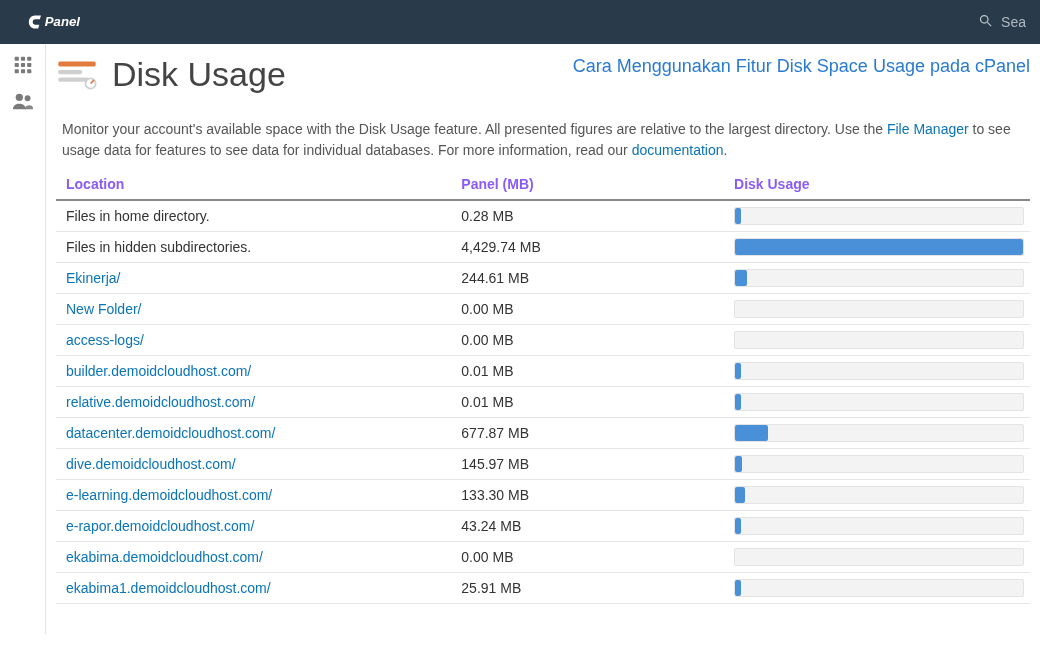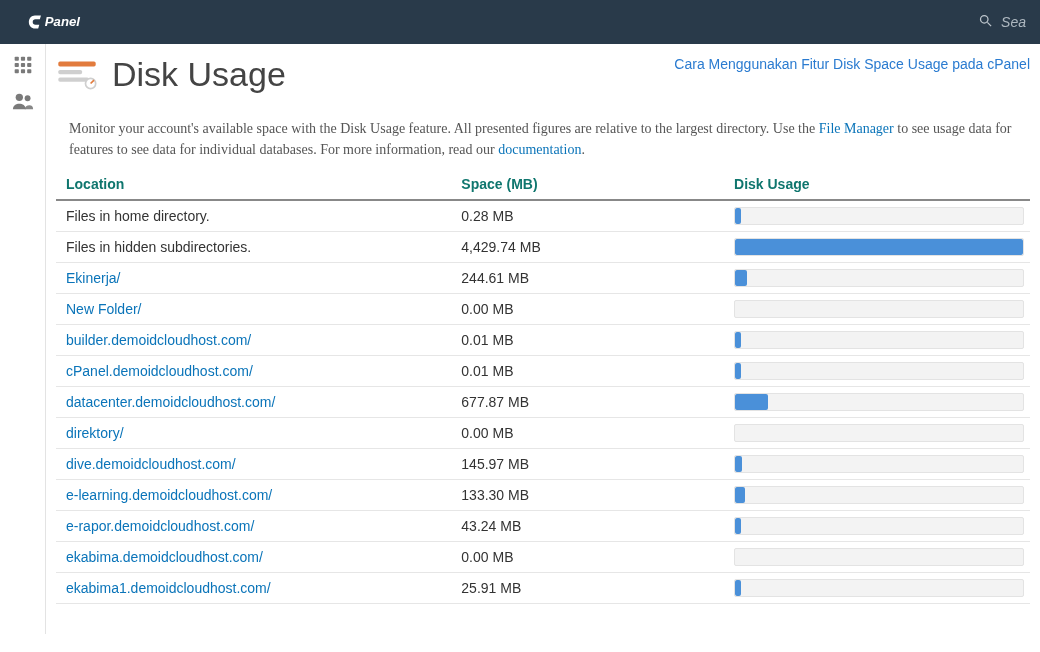--- a/index.html
+++ b/index.html
@@ -16,21 +16,21 @@
     background: #293a4a;
     height: 44px;
     display: flex; align-items: center;
     padding: 0 14px;
     color: #fff;
   }
   .brand { display: flex; align-items: center; }
   .brand svg { height: 22px; }
   .topbar-right { margin-left: auto; display: flex; align-items: center; color: #cfd6dc; }
   .topbar-right .sicon { margin-right: 8px; opacity: .9; }
-  .topbar-right .stext { color: #aeb8c0; font-style: italic; }
+  .topbar-right .stext { color: #aeb8c0; }
 
   
   .layout { display: flex; }
   .sidebar {
     width: 46px;
     border-right: 1px solid #e3e3e3;
     padding-top: 10px;
     display: flex; flex-direction: column; align-items: center; gap: 14px;
   }
   .sidebar .sq {
@@ -46,38 +46,38 @@
   .titlebar .page-title {
     display: flex; align-items: center; gap: 14px;
     margin: 4px 0 8px 0;
   }
   .page-title h1 {
     font-weight: 300; font-size: 34px; margin: 0; color: #444; line-height: 1.1;
   }
   .page-icon { width: 42px; height: 34px; }
   .help-link {
     margin-left: auto;
-    font-size: 14px; color: #2a7bd0;
+    font-size: 18px; color: #2a7bd0;
     padding-top: 4px;
   }
 
   .intro {
-    margin: 18px 0 8px 13px;
-    color: #555; line-height: 1.45; font-family: Liberation Serif, serif;
+    margin: 18px 0 8px 6px;
+    color: #555; line-height: 1.45;
   }
 
   
   table.du {
     width: 100%; border-collapse: collapse;
   }
   table.du th {
     text-align: left;
     border-bottom: 2px solid #888;
     padding: 8px 6px 7px 6px;
-    font-weight: 700; color: #0f766e;
+    font-weight: 700; color: #8b5cf6;
     font-size: 14px;
   }
   table.du td {
     border-bottom: 1px solid #e6e6e6;
     padding: 6px 6px;
     vertical-align: middle;
   }
   table.du th.col-loc, table.du td.col-loc { width: 41%; padding-left: 10px; }
   table.du th.col-size, table.du td.col-size { width: 28%; }
   table.du th.col-bar, table.du td.col-bar { width: 31%; }
@@ -162,21 +162,21 @@
     </div>
 
     <p class="intro">
       <span>Monitor your account's available space with the Disk Usage feature. All presented figures are relative to the largest directory. Use the </span><a>File Manager</a><span> to see usage data for features to see data for individual databases. For more information, read our </span><a>documentation</a><span>.</span>
     </p>
 
     <table class="du">
       <thead>
         <tr>
           <th class="col-loc">Location</th>
-          <th class="col-size">Space (MB)</th>
+          <th class="col-size">Panel (MB)</th>
           <th class="col-bar">Disk Usage</th>
         </tr>
       </thead>
       <tbody id="du-body">
           <tr>
             <td class="col-loc"><span>Files in home directory.</span></td>
             <td class="col-size"><span>0.28 MB</span></td>
             <td class="col-bar">
               <div class="bar">
                 <div class="fill" style="width: 2%;"></div>
@@ -204,56 +204,56 @@
           <tr>
             <td class="col-loc"><a>New Folder/</a></td>
             <td class="col-size"><span>0.00 MB</span></td>
             <td class="col-bar">
               <div class="bar">
                 <div class="fill" style="width: 0%;"></div>
               </div>
             </td>
           </tr>
           <tr>
+            <td class="col-loc"><a>access-logs/</a></td>
+            <td class="col-size"><span>0.00 MB</span></td>
+            <td class="col-bar">
+              <div class="bar">
+                <div class="fill" style="width: 0%;"></div>
+              </div>
+            </td>
+          </tr>
+          <tr>
             <td class="col-loc"><a>builder.demoidcloudhost.com/</a></td>
             <td class="col-size"><span>0.01 MB</span></td>
             <td class="col-bar">
               <div class="bar">
                 <div class="fill" style="width: 2%;"></div>
               </div>
             </td>
           </tr>
           <tr>
-            <td class="col-loc"><a>cPanel.demoidcloudhost.com/</a></td>
+            <td class="col-loc"><a>relative.demoidcloudhost.com/</a></td>
             <td class="col-size"><span>0.01 MB</span></td>
             <td class="col-bar">
               <div class="bar">
                 <div class="fill" style="width: 2%;"></div>
               </div>
             </td>
           </tr>
           <tr>
             <td class="col-loc"><a>datacenter.demoidcloudhost.com/</a></td>
             <td class="col-size"><span>677.87 MB</span></td>
             <td class="col-bar">
               <div class="bar">
                 <div class="fill" style="width: 11.3992%;"></div>
               </div>
             </td>
           </tr>
           <tr>
-            <td class="col-loc"><a>direktory/</a></td>
-            <td class="col-size"><span>0.00 MB</span></td>
-            <td class="col-bar">
-              <div class="bar">
-                <div class="fill" style="width: 0%;"></div>
-              </div>
-            </td>
-          </tr>
-          <tr>
             <td class="col-loc"><a>dive.demoidcloudhost.com/</a></td>
             <td class="col-size"><span>145.97 MB</span></td>
             <td class="col-bar">
               <div class="bar">
                 <div class="fill" style="width: 2.45465%;"></div>
               </div>
             </td>
           </tr>
           <tr>
             <td class="col-loc"><a>e-learning.demoidcloudhost.com/</a></td>

